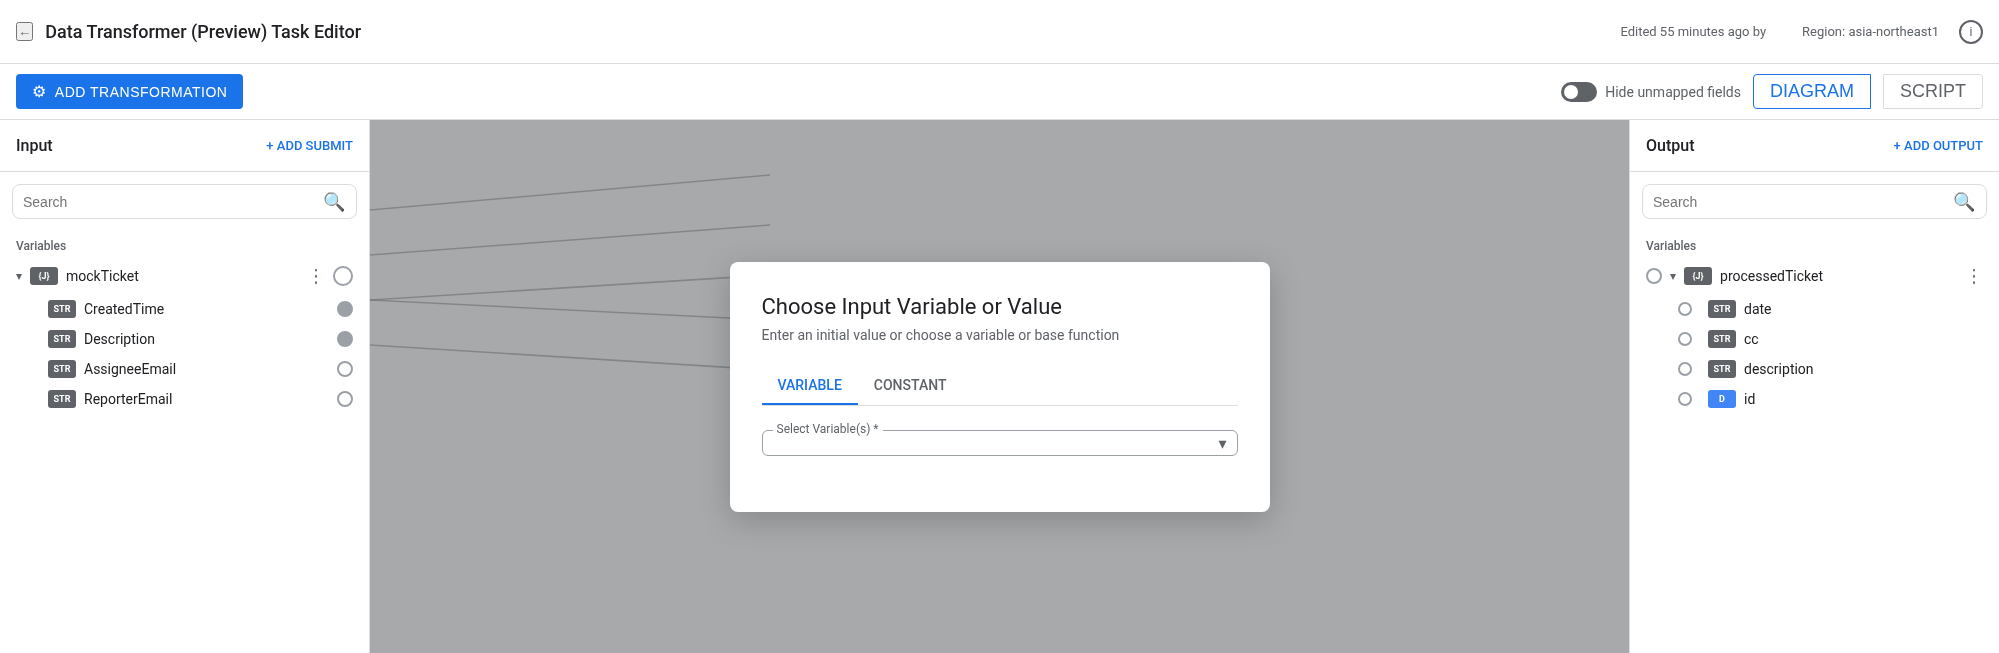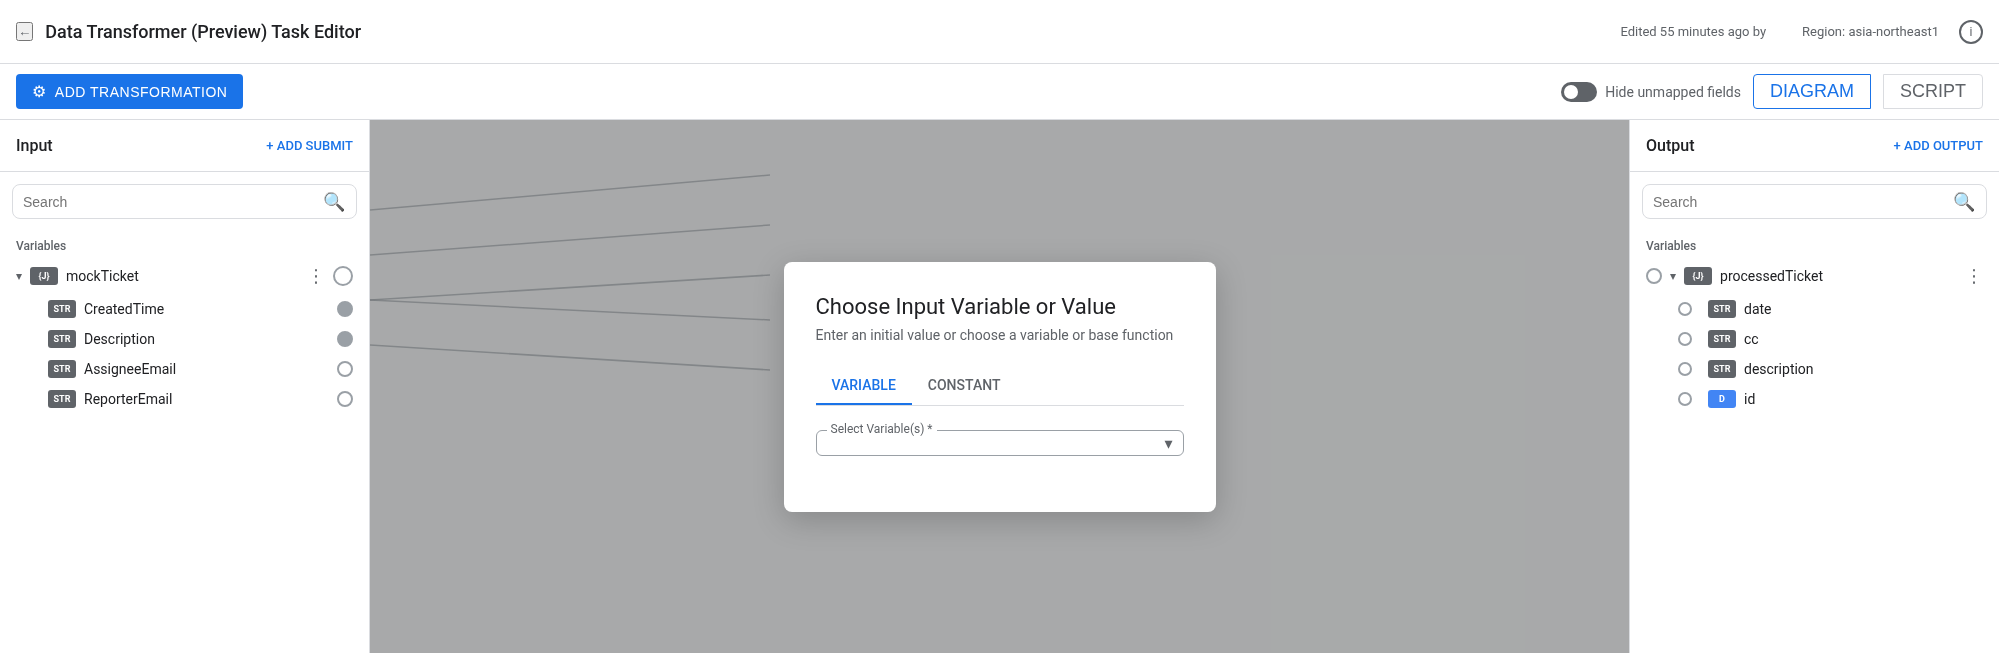--- a/index.html
+++ b/index.html
@@ -71,21 +71,21 @@
     .sub-connector.filled { background: #9aa0a6; }
 
     
     .center { flex: 1; background: #f1f3f4; position: relative; overflow: hidden; }
 
     
     .connections-svg { position: absolute; top: 0; left: 0; width: 100%; height: 100%; pointer-events: none; }
 
     
     .overlay { position: absolute; top: 0; left: 0; right: 0; bottom: 0; background: rgba(0,0,0,0.3); display: flex; align-items: center; justify-content: center; z-index: 100; }
-    .dialog { background: #fff; border-radius: 8px; width: 432px; padding: 32px; box-shadow: 0 8px 32px rgba(0,0,0,0.2); }
+    .dialog { background: #fff; border-radius: 8px; width: 540px; padding: 32px; box-shadow: 0 8px 32px rgba(0,0,0,0.2); }
     .dialog-title { font-size: 22px; color: #202124; font-weight: 400; margin-bottom: 8px; }
     .dialog-subtitle { font-size: 14px; color: #5f6368; margin-bottom: 24px; }
     .tabs { display: flex; border-bottom: 1px solid #dadce0; margin-bottom: 24px; }
     .tab { padding: 10px 16px; font-size: 14px; font-weight: 500; cursor: pointer; border-bottom: 2px solid transparent; }
     .tab.active { color: #1a73e8; border-bottom-color: #1a73e8; }
     .tab.inactive { color: #5f6368; }
     .form-group { position: relative; border: 1px solid #9aa0a6; border-radius: 6px; padding: 12px 40px 12px 12px; margin-bottom: 24px; }
     .form-label { position: absolute; top: -9px; left: 10px; background: #fff; padding: 0 4px; font-size: 12px; color: #5f6368; }
     .dropdown-arrow { position: absolute; right: 10px; top: 50%; transform: translateY(-50%); color: #5f6368; }
     .dialog-actions { display: flex; gap: 16px; }

